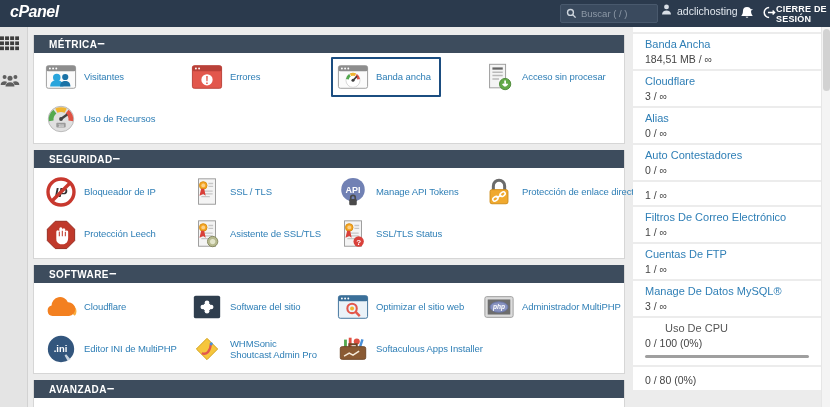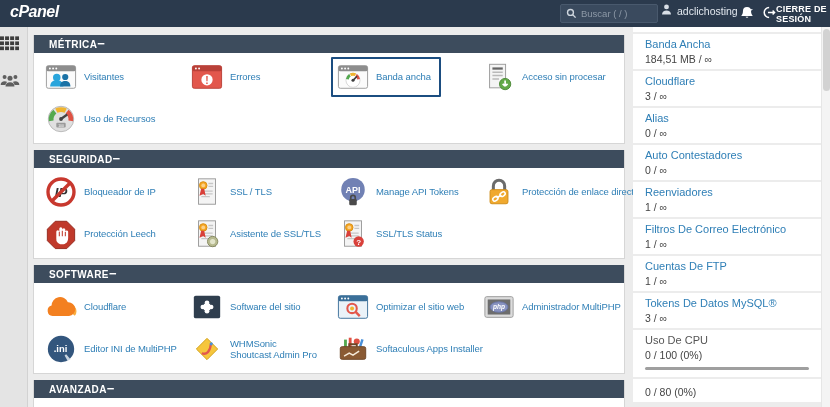--- a/index.html
+++ b/index.html
@@ -79,21 +79,21 @@
   .app-label {
     color:var(--link,#2f7fb6); font-size:9.5px; letter-spacing:-0.1px;
     white-space:nowrap; cursor:pointer; line-height:1.2;
   }
   .app-label.wrap { white-space:normal; max-width:96px; }
   
   .stats { position:absolute; left:633px; top:27px; width:188px; bottom:0; overflow:hidden; }
   .stat-partial { height:5px; background:#fff; margin-bottom:2px; }
   .stat { background:#fff; padding:4px 12px; margin-bottom:2px; }
   .stat-label { font-size:11px; line-height:12px; color:var(--link,#2f7fb6); cursor:pointer; }
-  .stat.nolink .stat-label { color:#555; cursor:default; }
+  .stat.nolink .stat-label { color:#555; cursor:default;margin-left:20px; }
   .stat-value { font-size:10.5px; line-height:11px; color:#444; margin-top:4px; }
   .progress {
     height:3px; background:var(--progress-track,#9f9f9f);
     border-radius:2px; margin-top:6px; margin-bottom:3px; position:relative; overflow:hidden;
   }
   .progress .fill { position:absolute; left:0; top:0; bottom:0; background:#449d44; }
   
   .scrollbar {
     position:absolute; left:821px; top:27px; width:9px; bottom:0;
     background:#f4f4f4; border-left:1px solid #e6e6e6;
@@ -593,36 +593,35 @@
     <div class="stat-label">Alias</div>
     <div class="stat-value">0 / ∞</div>
   </div>
 
   <div class="stat">
     <div class="stat-label">Auto Contestadores</div>
     <div class="stat-value">0 / ∞</div>
   </div>
 
   <div class="stat">
-    <div class="stat-label">Reenviadores</div>
     <div class="stat-value">1 / ∞</div>
   </div>
 
   <div class="stat">
     <div class="stat-label">Filtros De Correo Electrónico</div>
     <div class="stat-value">1 / ∞</div>
   </div>
 
   <div class="stat">
     <div class="stat-label">Cuentas De FTP</div>
     <div class="stat-value">1 / ∞</div>
   </div>
 
   <div class="stat">
-    <div class="stat-label">Tokens De Datos MySQL®</div>
+    <div class="stat-label">Manage De Datos MySQL®</div>
     <div class="stat-value">3 / ∞</div>
   </div>
 
   <div class="stat nolink">
     <div class="stat-label">Uso De CPU</div>
     <div class="stat-value">0 / 100  (0%)</div>
   <div class="progress">
         <div class="fill" style="width: 0%;"></div>
       </div>
     </div>

